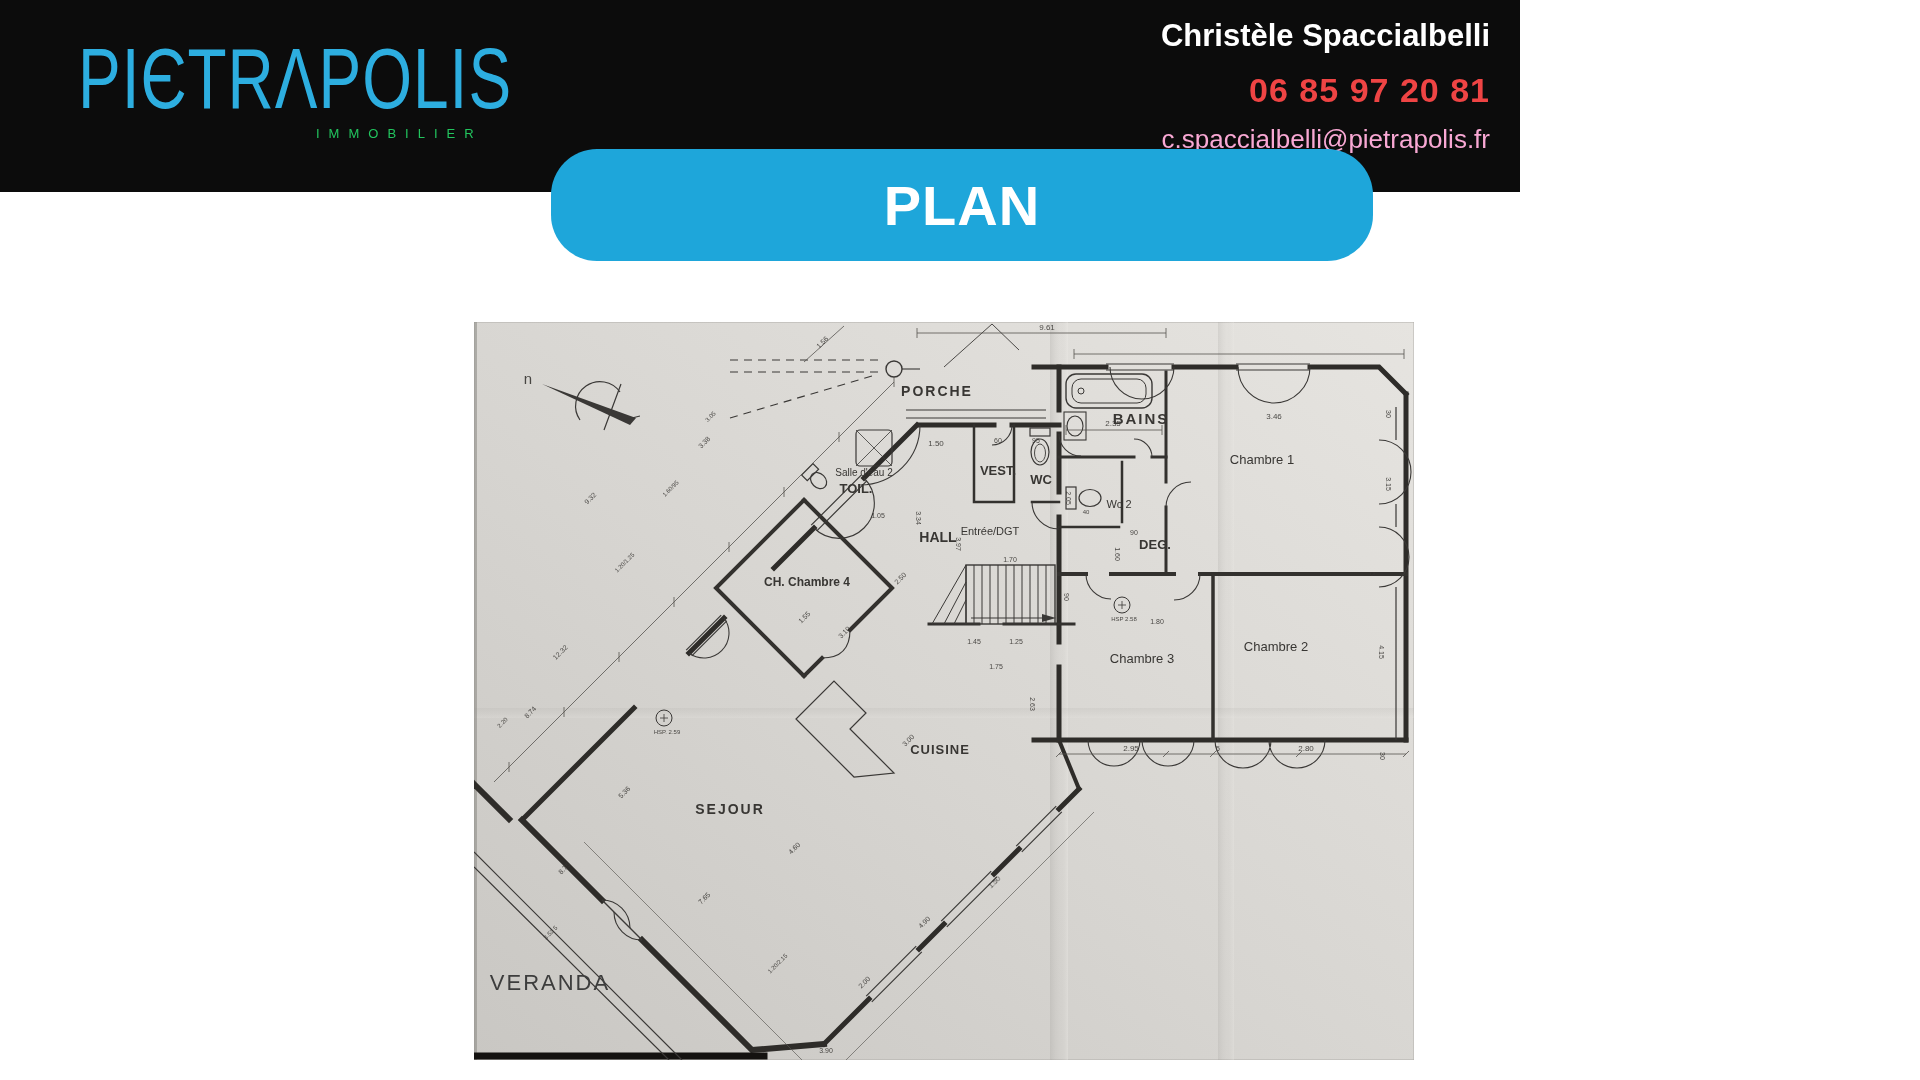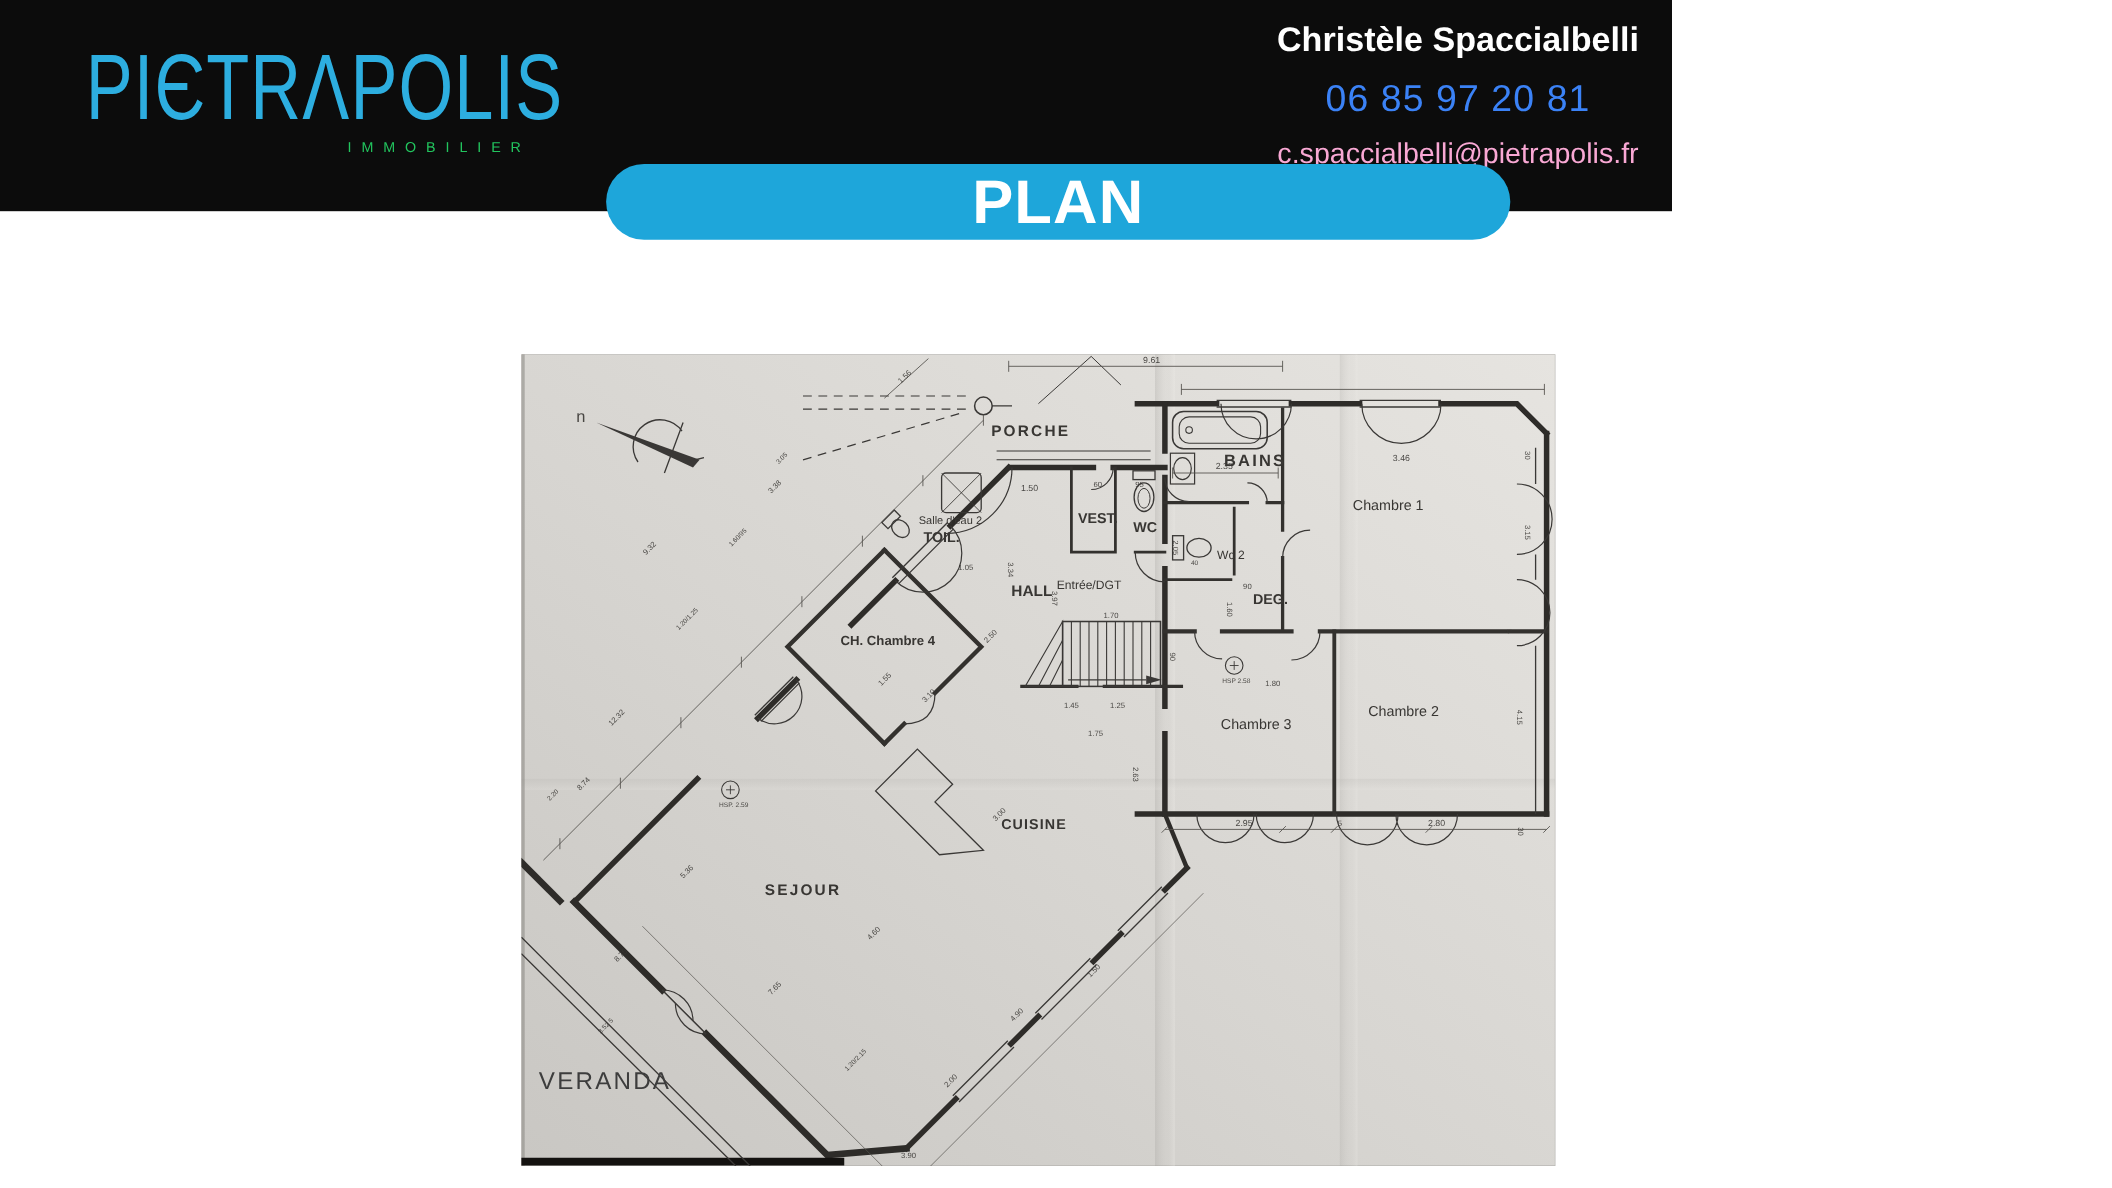--- a/index.html
+++ b/index.html
@@ -12,28 +12,28 @@
   .logo{
     position:absolute;left:78px;top:30px;
     font-size:64px;letter-spacing:1px;color:#2daee0;font-weight:400;
     transform:scaleY(1.32);transform-origin:top left;white-space:nowrap;
   }
   .tagline{
     position:absolute;left:316px;top:126px;color:#22c55e;
     font-size:13px;letter-spacing:9px;font-weight:400;white-space:nowrap;
   }
   .contact{
-    position:absolute;right:30px;top:18px;display:flex;flex-direction:column;align-items:center;
+    position:absolute;right:30px;top:18px;display:flex;flex-direction:column;align-items:flex-end;
   }
   .contact .name{color:#ffffff;font-size:31px;font-weight:700;line-height:36px;}
-  .contact .phone{color:#3b82f6;font-size:34px;font-weight:400;line-height:36px;margin-top:18px;letter-spacing:1px;}
+  .contact .phone{color:#ef4444;font-size:34px;font-weight:700;line-height:36px;margin-top:18px;letter-spacing:1px;}
   .contact .email{color:#f9a8d4;font-size:26px;font-weight:400;line-height:30px;margin-top:16px;}
   
   .pill{
-    position:absolute;left:551px;top:149px;width:822px;height:69px;border-radius:46px;
+    position:absolute;left:551px;top:149px;width:822px;height:112px;border-radius:46px;
     background:#1ea6da;display:flex;align-items:center;justify-content:center;z-index:5;
   }
   .pill span{color:#ffffff;font-size:56px;font-weight:700;letter-spacing:1px;}
   
   .plan-wrap{position:absolute;left:474px;top:322px;width:940px;height:738px;}
   .plan-wrap svg{display:block;}
   text{font-family:"Liberation Sans",sans-serif;}
   .plan-txt{fill:#383633;}
   .overlay{fill:#3d3d3d;letter-spacing:2px;font-weight:400;}
 </style>

